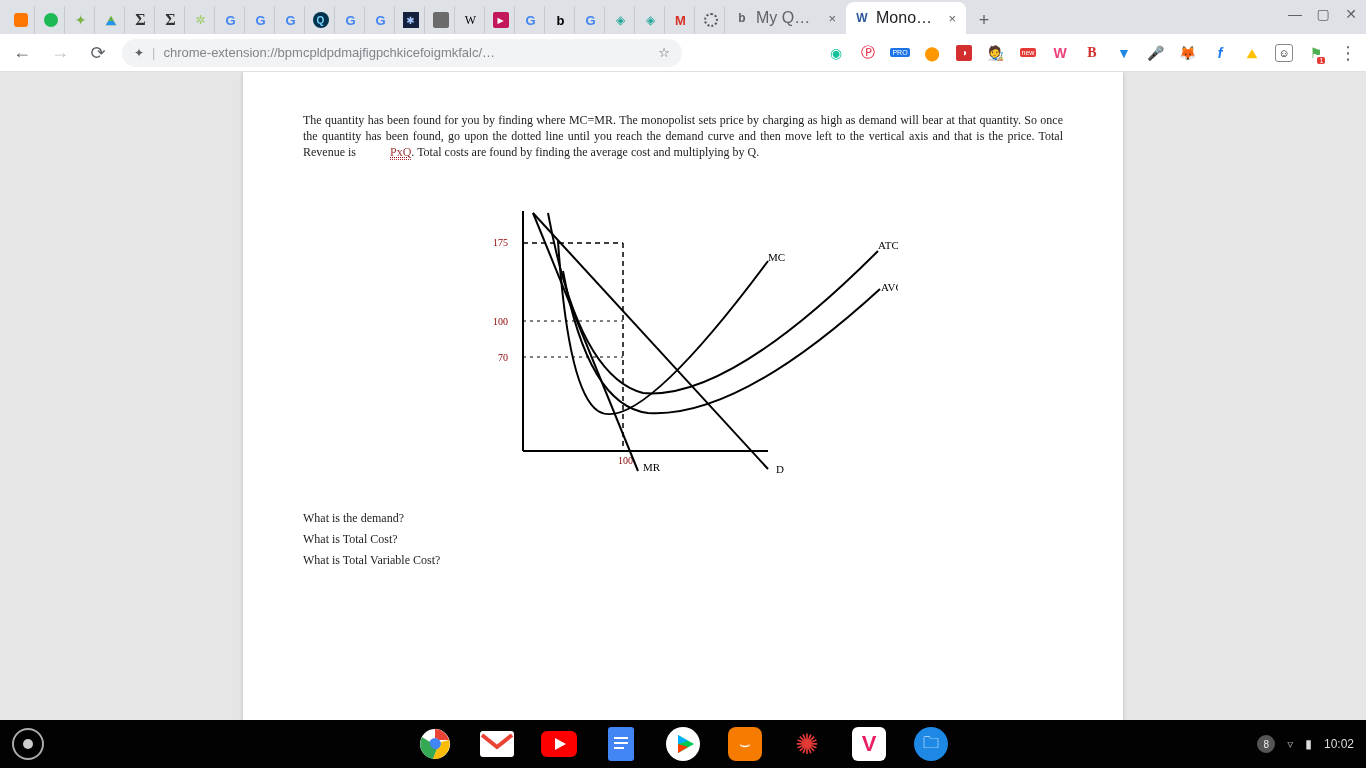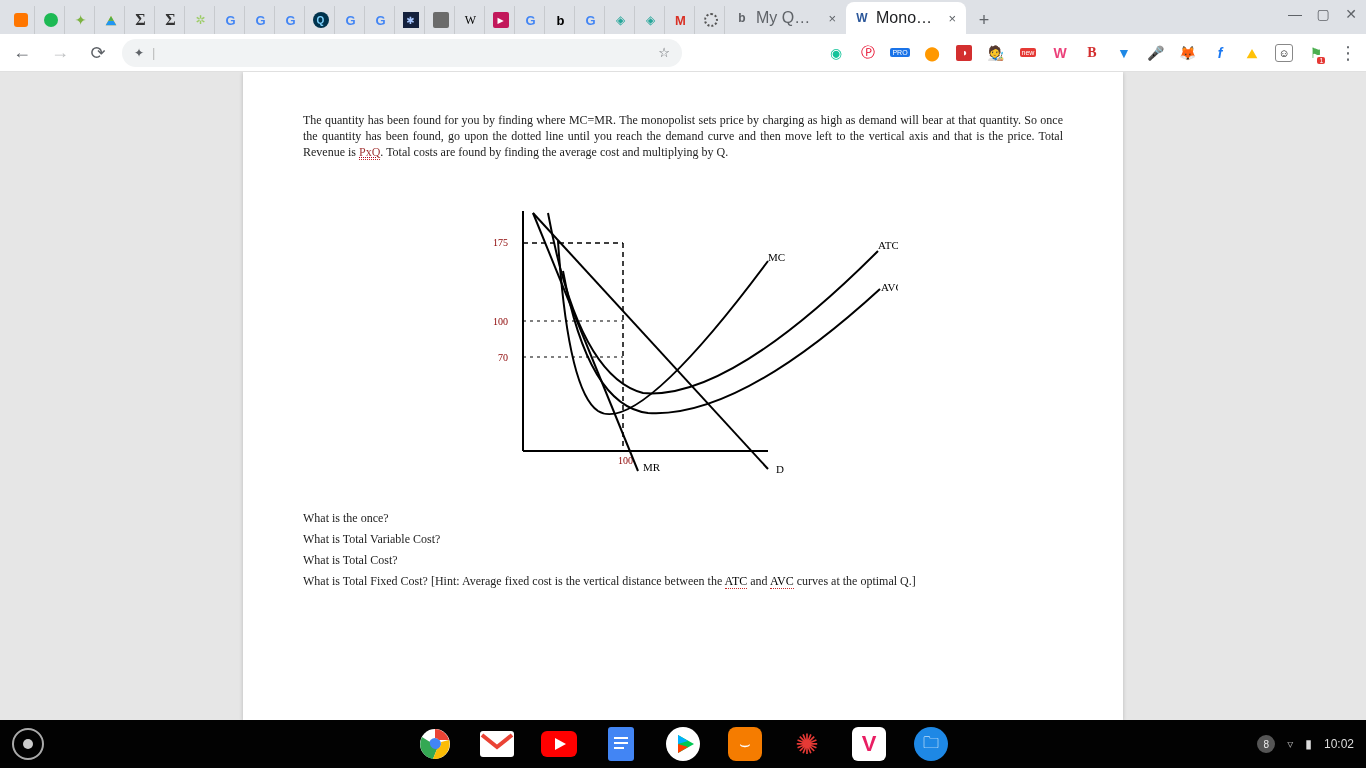--- a/index.html
+++ b/index.html
@@ -28,21 +28,21 @@
   .omnibox .ext-url{color:#80868b;}
   .omnibox .star{margin-left:auto; color:#5f6368;}
   .ext-row { margin-left:auto; display:flex; align-items:center; gap:12px;}
   .ext-ico { width:20px; height:20px; display:flex; align-items:center; justify-content:center; font-size:14px;}
   .menu-dots{font-size:18px;color:#5f6368;}
 
   
   .workspace { flex:1; background:#e6e6e6; display:flex; justify-content:center; overflow:hidden; position:relative;}
   .page { width: 880px; background:#fff; margin-top:0; box-shadow:0 1px 4px rgba(0,0,0,.2); padding:40px 60px 20px 60px; font-family:"Times New Roman", Georgia, serif; color:#222; font-size:12px; position:relative;}
   .para { line-height:1.35; text-align:justify; margin-bottom:4px;}
-  .para .pxq {text-decoration:underline dotted #8b0000; color:#8b0000d0; text-decoration-color:#b00020;}
+  .para .pxq {text-decoration:underline dotted #8b0000; color:#8b0000d0; text-decoration-color:#b00020;margin-left:31px;}
   .para .pxq, .q-row .ul {border-bottom:1px dotted #c62828;}
 
   .graph-wrap{width:430px; height:280px; margin:40px auto 30px auto; position:relative;}
   .graph-wrap svg{width:100%; height:100%;}
   .curve-label{font-family:"Times New Roman",serif; font-size:11px; fill:#000;}
   .tick-label{font-family:"Times New Roman",serif; font-size:10px; fill:#8b0000;}
 
   .q-row{margin:6px 0; font-size:12px;}
   .q-row .ul{color:#000;}
 
@@ -167,20 +167,21 @@
   </div>
 </div>
 
 <div class="toolbar">
   <div class="navbtn">←</div>
   <div class="navbtn" style="opacity:.4">→</div>
   <div class="navbtn">⟳</div>
   <div class="omnibox">
     <span class="lock">✦</span>
     <span style="color:#bbb">|</span>
+    <span class="ext-url">chrome-extension://bpmcpldpdmajfigpchkicefoigmkfalc/…</span>
     <span class="star">☆</span>
   </div>
   <div class="ext-row">
     <div class="ext-ico" style="color:#15c39a">◉</div>
     <div class="ext-ico" style="color:#e60023">Ⓟ</div>
     <div class="ext-ico">
         <span style="background:#1a73e8;color:#fff;font-size:7px;padding:1px 2px;border-radius:2px">PRO</span>
       </div>
     <div class="ext-ico" style="color:#ff9800">⬤</div>
     <div class="ext-ico">
@@ -243,26 +244,23 @@
         <text x="300" y="60" class="curve-label">MC</text>
 
         <path d="M80 12 Q110 175 175 192 Q260 200 410 50" fill="none" stroke="#000" stroke-width="2"></path>
         <text x="410" y="48" class="curve-label">ATC</text>
 
         <path d="M95 70 Q120 205 180 212 Q270 218 412 88" fill="none" stroke="#000" stroke-width="2"></path>
         <text x="413" y="90" class="curve-label">AVC</text>
       </svg>
     </div>
 
-    <p class="q-row">What is the once?</p>
+    <p class="q-row">What is the demand?</p>
+    <p class="q-row">What is Total Cost?</p>
     <p class="q-row">What is Total Variable Cost?</p>
-    <p class="q-row">What is Total Cost?</p>
-    <p class="q-row">
-      <span>What is Total Fixed Cost? [Hint: Average fixed cost is the vertical distance between the </span><span class="ul">ATC</span><span> and </span><span class="ul">AVC</span><span> curves at the optimal Q.]</span>
-    </p>
   </div>
 </div>
 
 <div class="taskbar">
   <div class="tb-left">
       <div class="inner"></div>
     </div>
   <div class="tb-center">
     <div class="tb-app">
         <svg width="32" height="32" viewBox="0 0 32 32">

